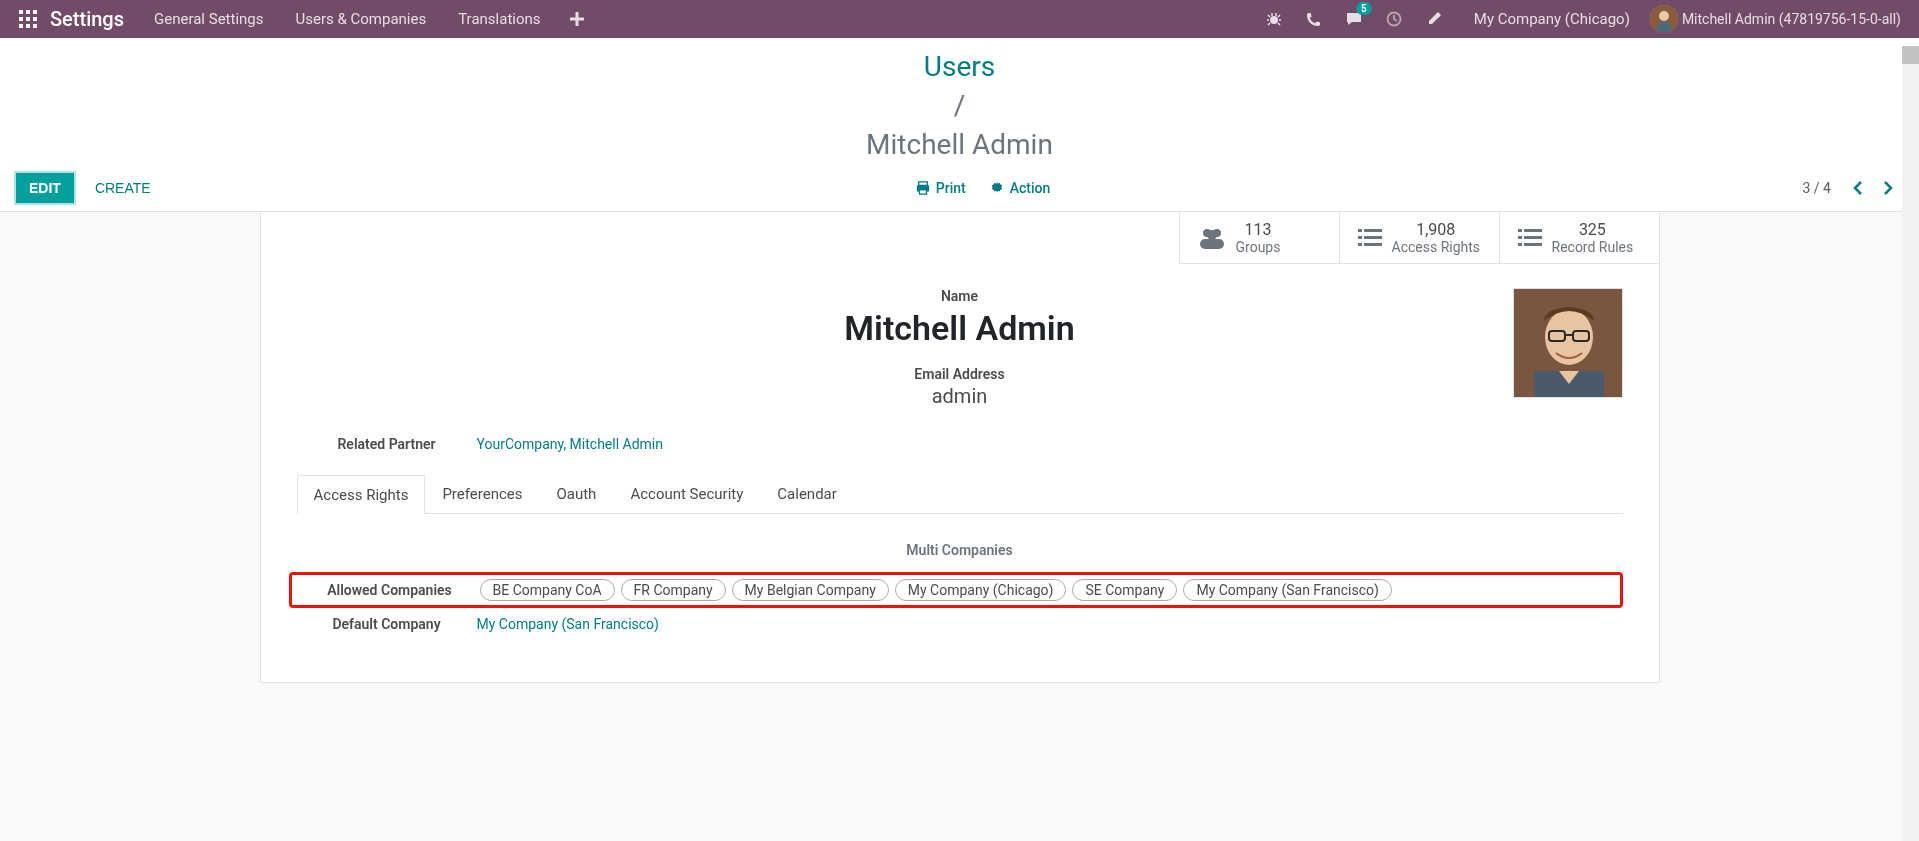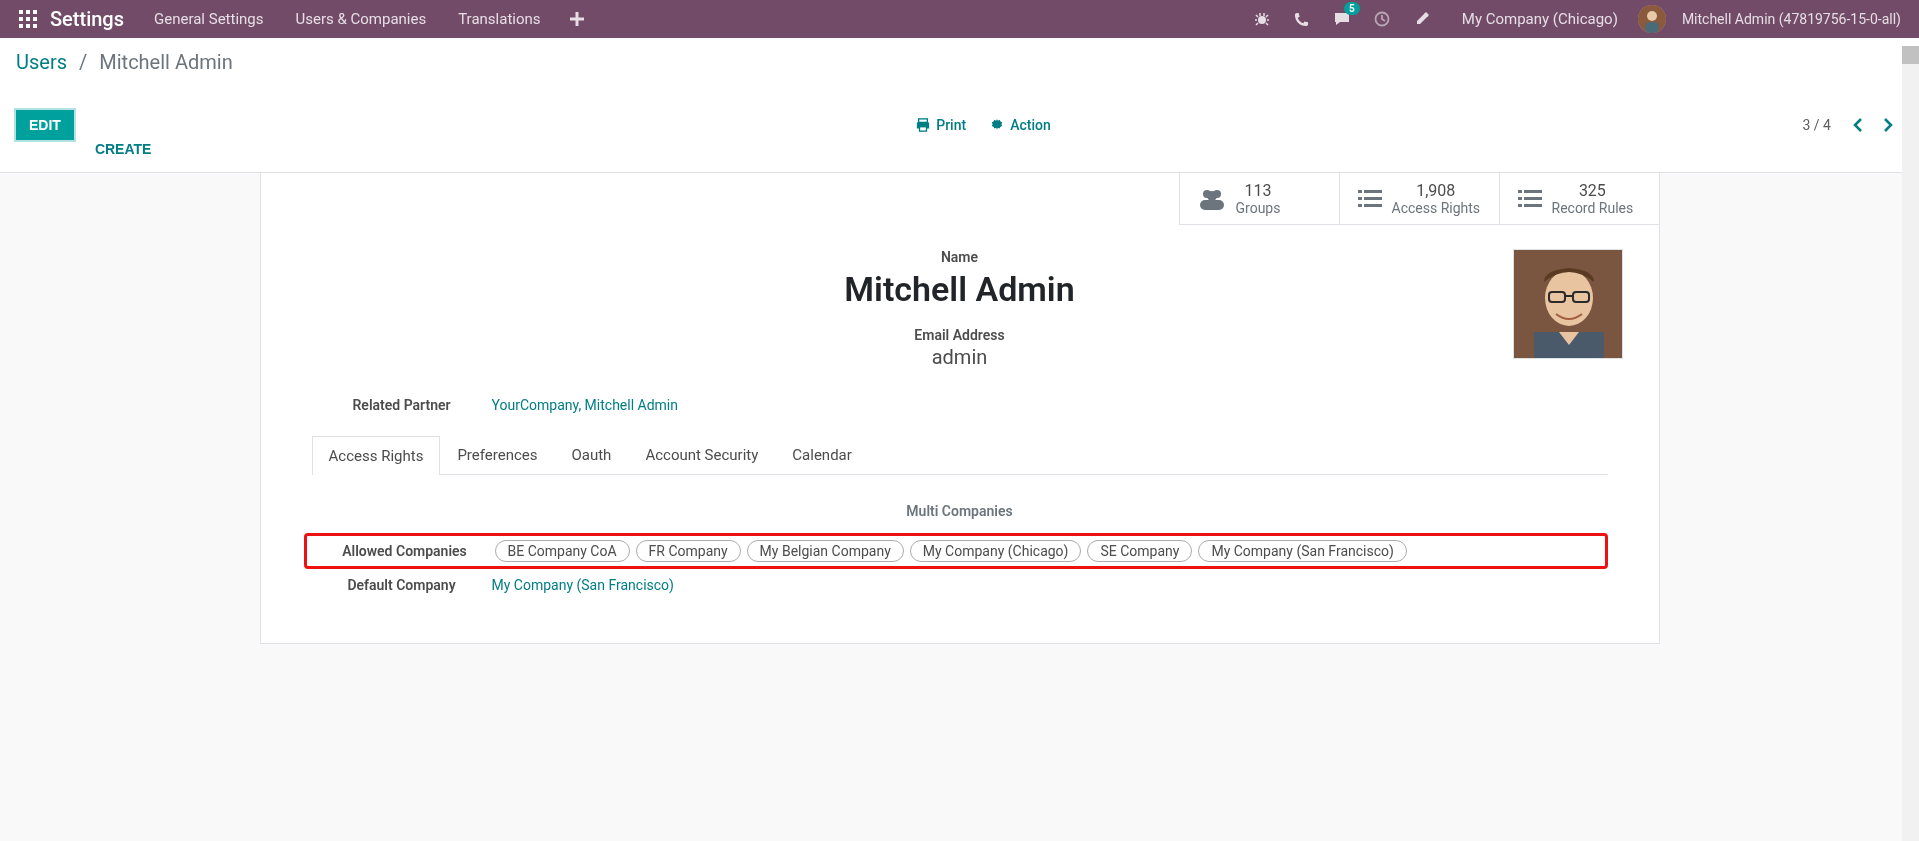--- a/index.html
+++ b/index.html
@@ -8,51 +8,51 @@
   
   .navbar { display: flex; align-items: center; background: #714B67; color: #ddd; height: 38px; padding: 0 8px; }
   .navbar .apps-icon { display:inline-flex; align-items:center; justify-content:center; width: 40px; height:46px; color: #fff; cursor: pointer; }
   .navbar .apps-icon svg { width: 18px; height: 18px; fill: #fff; }
   .navbar .brand { font-size: 20px; color: #fff; font-weight: 500; padding: 0 14px 0 2px; cursor:pointer;}
   .nav-item { padding: 0 16px; height:46px; display:flex; align-items:center; cursor:pointer; color:#e7dee5; font-size:15px;}
   .nav-icon-btn { width:40px; height:46px; display:flex; align-items:center; justify-content:center; cursor:pointer; color:#e7dee5; }
   .navbar .spacer { flex: 1 1 auto; }
   .badge-count { position:absolute; top:6px; right:2px; background:#00A09D; color:#fff; font-size:10px; font-weight:700; border-radius:10px; padding:1px 5px; }
   .nav-icon-wrap { position: relative; }
-  .user-block { display:flex; align-items:center; gap:16px; padding-right:10px; color:#e7dee5; cursor:pointer;}
+  .user-block { display:flex; align-items:center; gap:4px; padding-right:10px; color:#e7dee5; cursor:pointer;}
   .avatar-sm { width:28px; height:28px; border-radius:50%; background:#c9a; overflow:hidden; display:inline-block; }
   
   
   .control-panel { background:#fff; border-bottom:1px solid #dee2e6; padding: 12px 16px 8px; }
-  .breadcrumb { font-size: 20px; margin-bottom: 12px; display:flex; align-items:center; gap:12px; }
+  .breadcrumb { font-size: 28px; margin-bottom: 12px; display:flex; align-items:center; gap:6px;flex-direction:column; }
   .breadcrumb a { color:#017E84; text-decoration:none; cursor:pointer; }
   .breadcrumb .sep { color:#6c757d; }
   .breadcrumb .current { color:#6c757d; }
   .cp-row { display:flex; align-items:center; }
   .btn { display:inline-flex; align-items:center; justify-content:center; padding: 6px 12px; font-size:14px; border:1px solid transparent; cursor:pointer; border-radius:0; }
   .btn-primary { background:#00A09D; color:#fff; border-color:#00A09D; box-shadow:0 0 0 2px rgba(0,160,157,.3); font-weight:700; }
-  .btn-secondary { background:transparent; color:#017E84; font-weight:700; margin-left: 8px; margin-top: 48px; }
+  .btn-secondary { background:transparent; color:#017E84; font-weight:400; margin-left: 8px; }
   .cp-center { flex:1; display:flex; justify-content:center; gap:24px;}
   .cp-action { color:#017E84; font-weight:500; cursor:pointer; display:inline-flex; align-items:center; gap:6px; }
   .cp-right { display:flex; align-items:center; gap:12px; color:#5f5f5f;}
   .pager-arrows { display:flex; }
   .pager-arrow { width:30px; height:30px; display:flex; align-items:center; justify-content:center; cursor:pointer; color:#017E84; }
   
   
   .form-wrap { padding: 0 16px; }
   .sheet { max-width: 1400px; margin: 0 auto; background:#fff; border:1px solid #dee2e6; border-top:none;text-align:center; }
   
   .stat-buttons { display:flex; justify-content:flex-end; border-bottom: none; }
   .stat-btn { display:flex; align-items:center; gap:10px; border-left:1px solid #dee2e6; border-bottom:1px solid #dee2e6; padding:8px 18px; min-width:160px; cursor:pointer; color:#5f5f5f;}
   .stat-btn .stat-icon { color:#6c757d; }
   .stat-btn.green .stat-icon { color:#28a745; }
   .stat-btn .stat-text .num { font-size:16px; color:#4c4c4c; }
   .stat-btn .stat-text .lbl { font-size:14px; color:#6c757d; }
   
-  .sheet-body { padding: 24px 51px 40px; position:relative; }
+  .sheet-body { padding: 24px 36px 40px; position:relative; }
   .photo-box { position:absolute; right:36px; top:24px; width:110px; height:110px; background:#874f32; border:1px solid #dee2e6; overflow:hidden;}
   
   .field-label { font-weight:600; color:#4c4c4c; font-size:14px; }
   .name-val { font-size:34px; font-weight:600; color:#212529; margin:4px 0 18px; }
   .email-val { font-size:20px; color:#4c4c4c; margin:2px 0 28px; }
   
   .row-field { display:flex; align-items:center; margin-bottom:10px; }
   .row-field .field-label { width:180px; flex-shrink:0; }
   .link-val { color:#017E84; cursor:pointer; }
   

